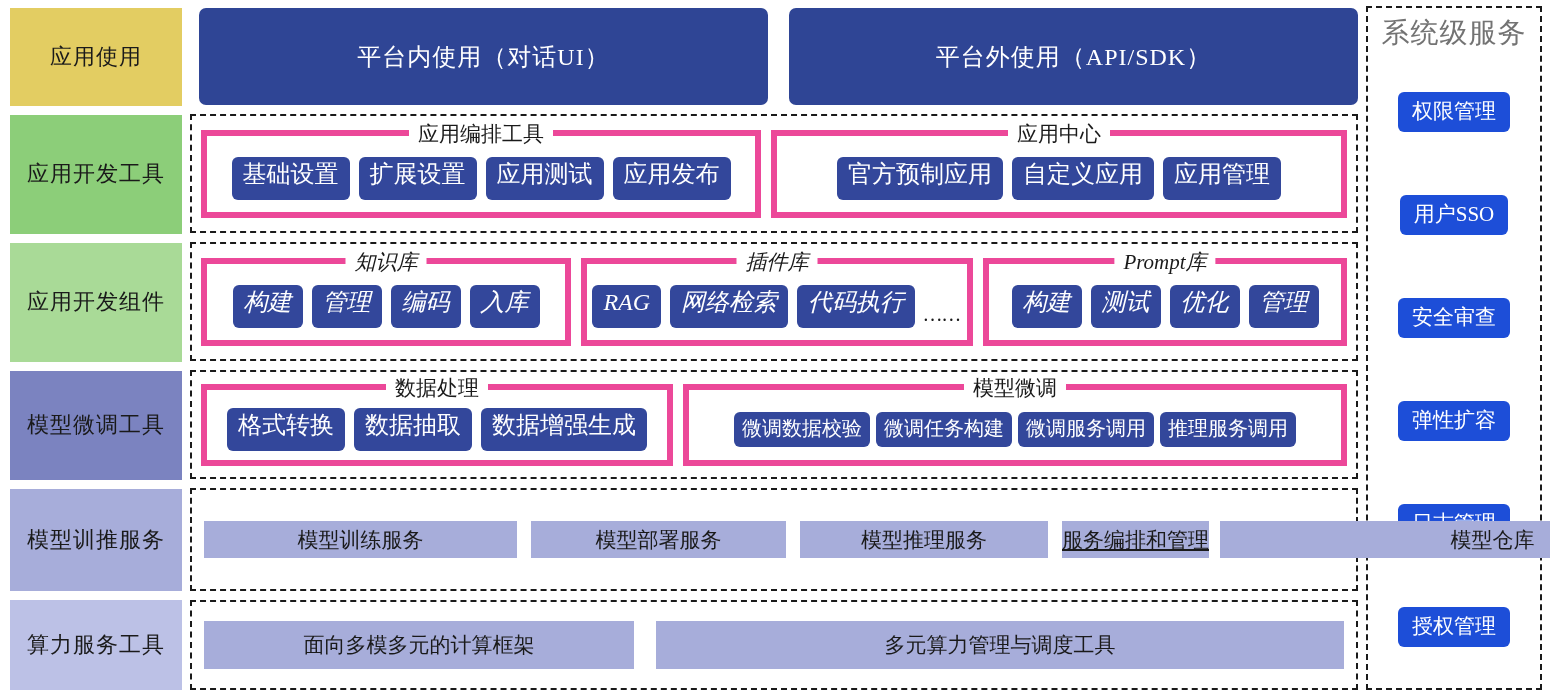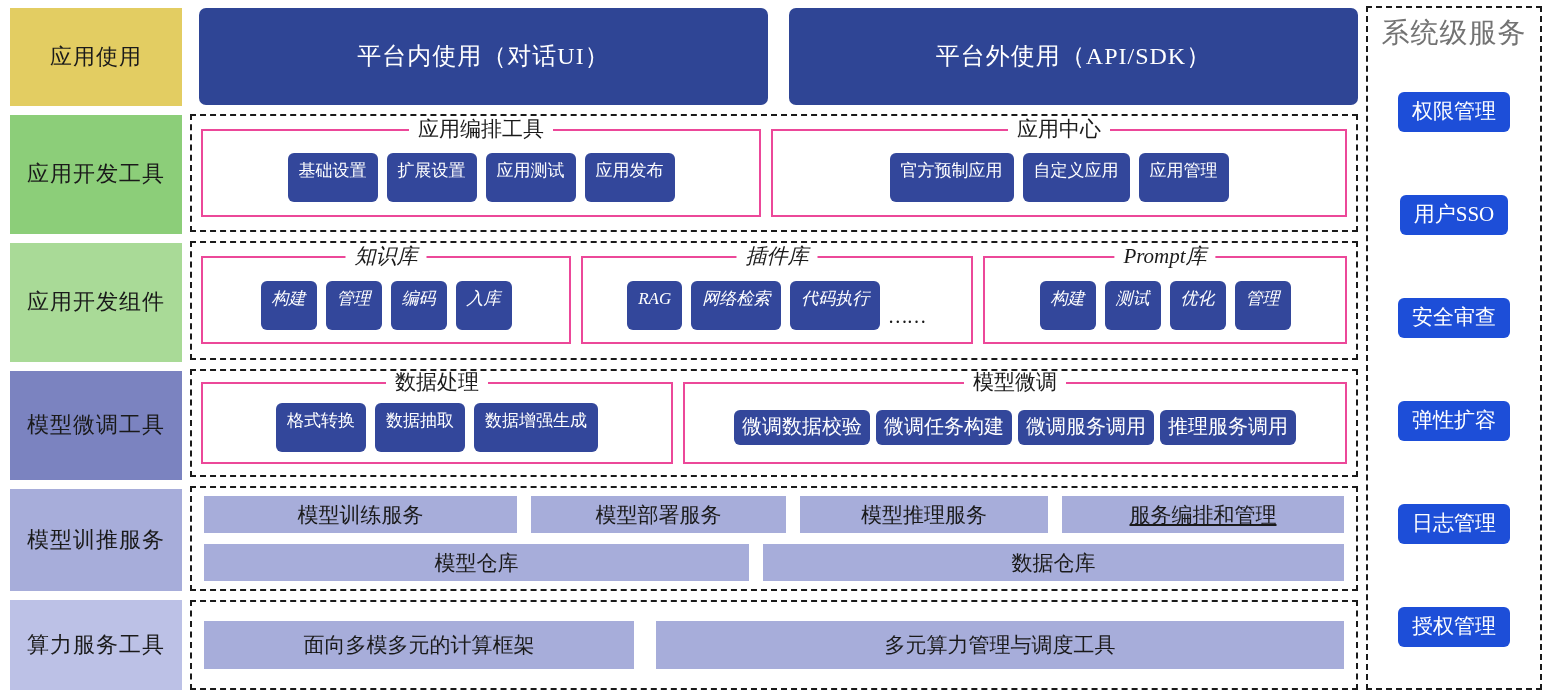--- a/index.html
+++ b/index.html
@@ -72,21 +72,21 @@
     justify-content:center;
     font-size:24px;
     letter-spacing:1px;
     height:100%;
     box-sizing:border-box;
   }
 
   
   .group{
     position:relative;
-    border:2px solid #ec4899;
+    border:6px solid #ec4899;
     box-sizing:border-box;
     padding:18px 8px 8px 8px;
     display:flex;
     align-items:center;
     justify-content:center;
     gap:9px;
     min-width:0;
   }
   .group-title{
     position:absolute;
@@ -97,35 +97,35 @@
     padding:0 9px;
     font-size:21px;
     color:#1a1a1a;
     white-space:nowrap;
     line-height:22px;
   }
   .pill{
     background:#33479b;
     color:#ffffff;
     border-radius:6px;
-    font-size:17px;
-    padding:4px 11px 18px 11px;
+    font-size:24px;
+    padding:4px 11px 12px 11px;
     white-space:nowrap;
     line-height:27px;
     box-sizing:border-box;
   }
   .pill.small{font-size:20px;padding:3px 8px 5px 8px;}
   .ellipsis{
     font-size:20px;color:#1a1a1a;letter-spacing:1px;white-space:nowrap;
     align-self:flex-end;padding-bottom:6px;
   }
 
   
   .svcwrap{
-    display:flex;flex-direction:column;gap:11px;width:100%;
+    display:flex;flex-direction:row;gap:11px;width:100%;
   }
   .svcrow{display:flex;gap:14px;width:100%;}
   .svc{
     background:#a7adda;
     color:#1a1a1a;
     font-size:21px;
     display:flex;align-items:center;justify-content:center;
     height:37px;
     box-sizing:border-box;
     white-space:nowrap;

